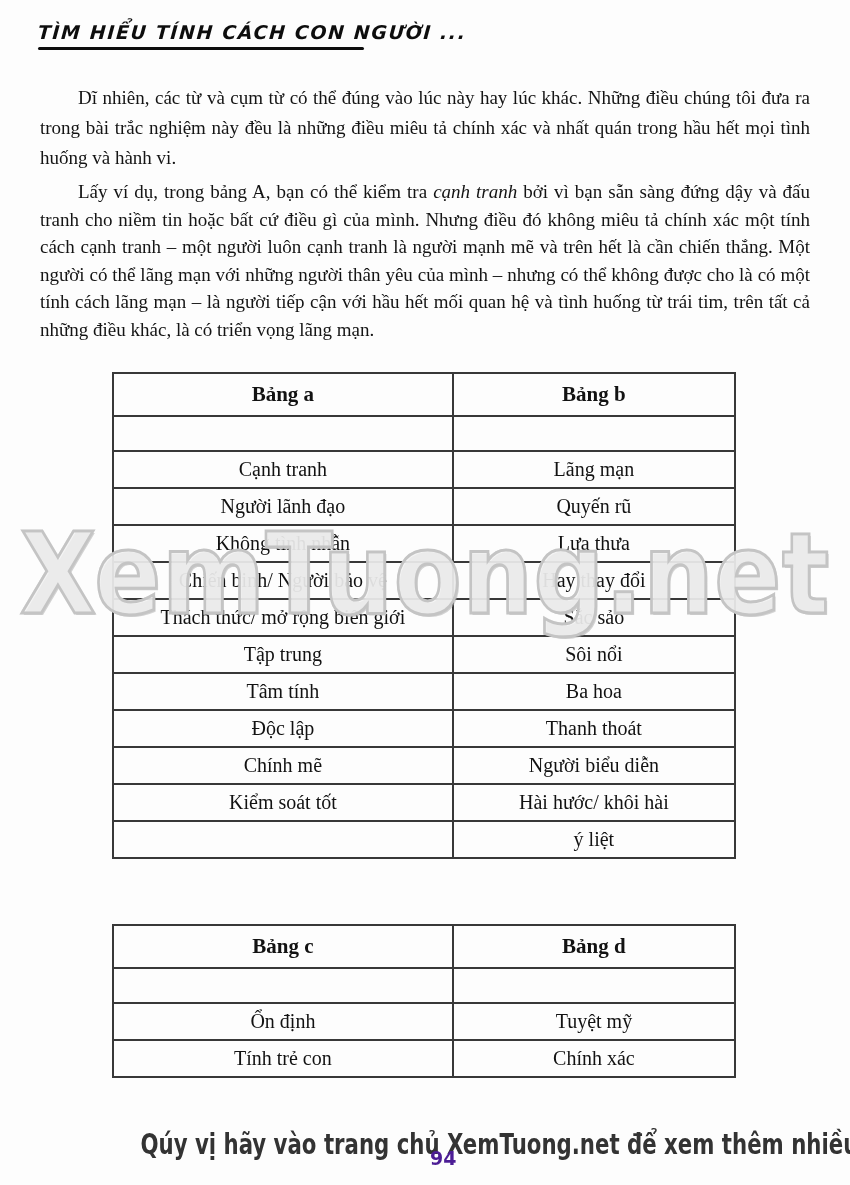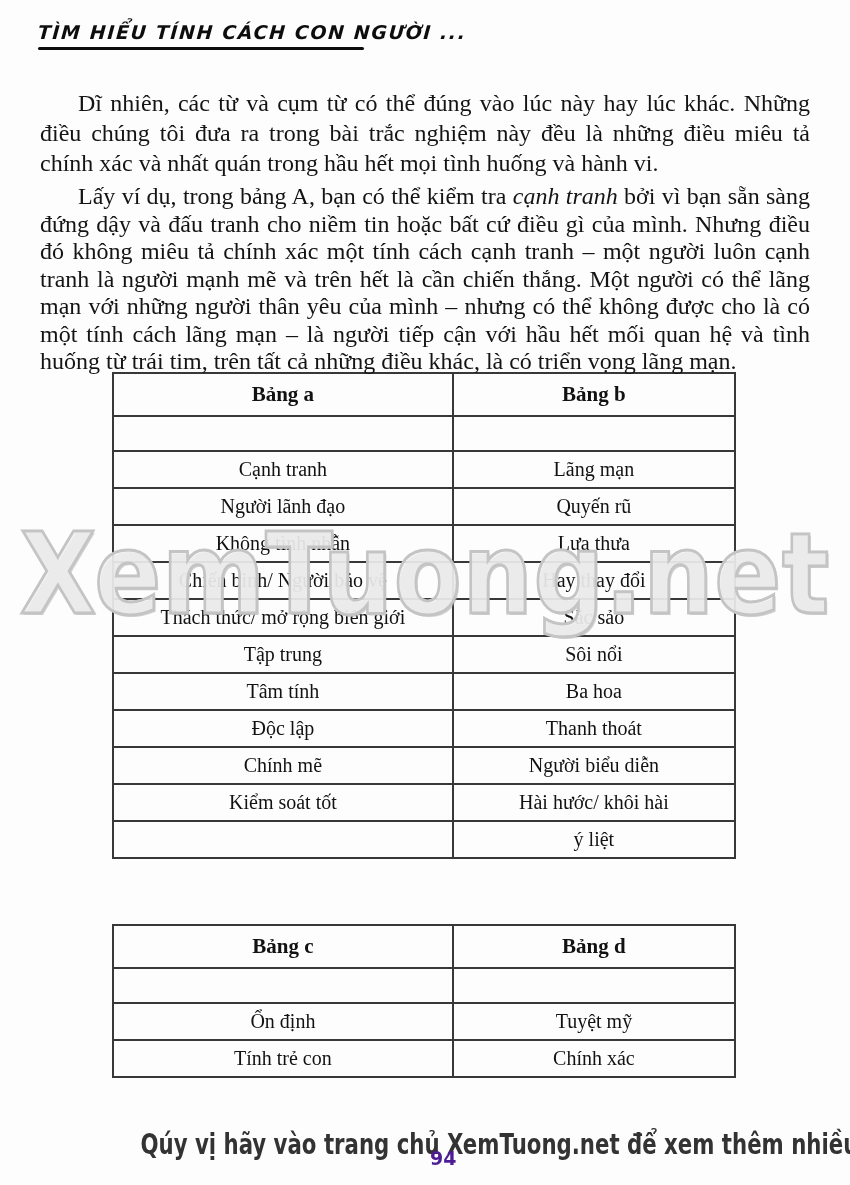--- a/index.html
+++ b/index.html
@@ -13,21 +13,21 @@
   .doc-title{
     font-family:"DejaVu Sans",sans-serif;font-style:italic;font-weight:bold;
     font-size:19px;letter-spacing:1.6px;color:#0d0d0d;white-space:nowrap;
     transform:skewX(-4deg);
   }
   .doc-underline{height:3px;background:#0d0d0d;width:326px;margin-top:4px;border-radius:2px;}
 
   
   .para{
     position:absolute;left:40px;width:770px;text-align:justify;
-    font-size:24px;color:#141414;text-indent:38px;z-index:3;
+    font-size:19px;color:#141414;text-indent:38px;z-index:3;
   }
   .para-1{top:64px;line-height:30px;}
   .para-2{top:159px;line-height:27.5px;}
   .italic{font-style:italic;}
 
   
   .traits-table{
     position:absolute;left:112px;width:624px;border-collapse:collapse;
     font-size:20px;color:#121212;z-index:1;background:transparent;
   }

